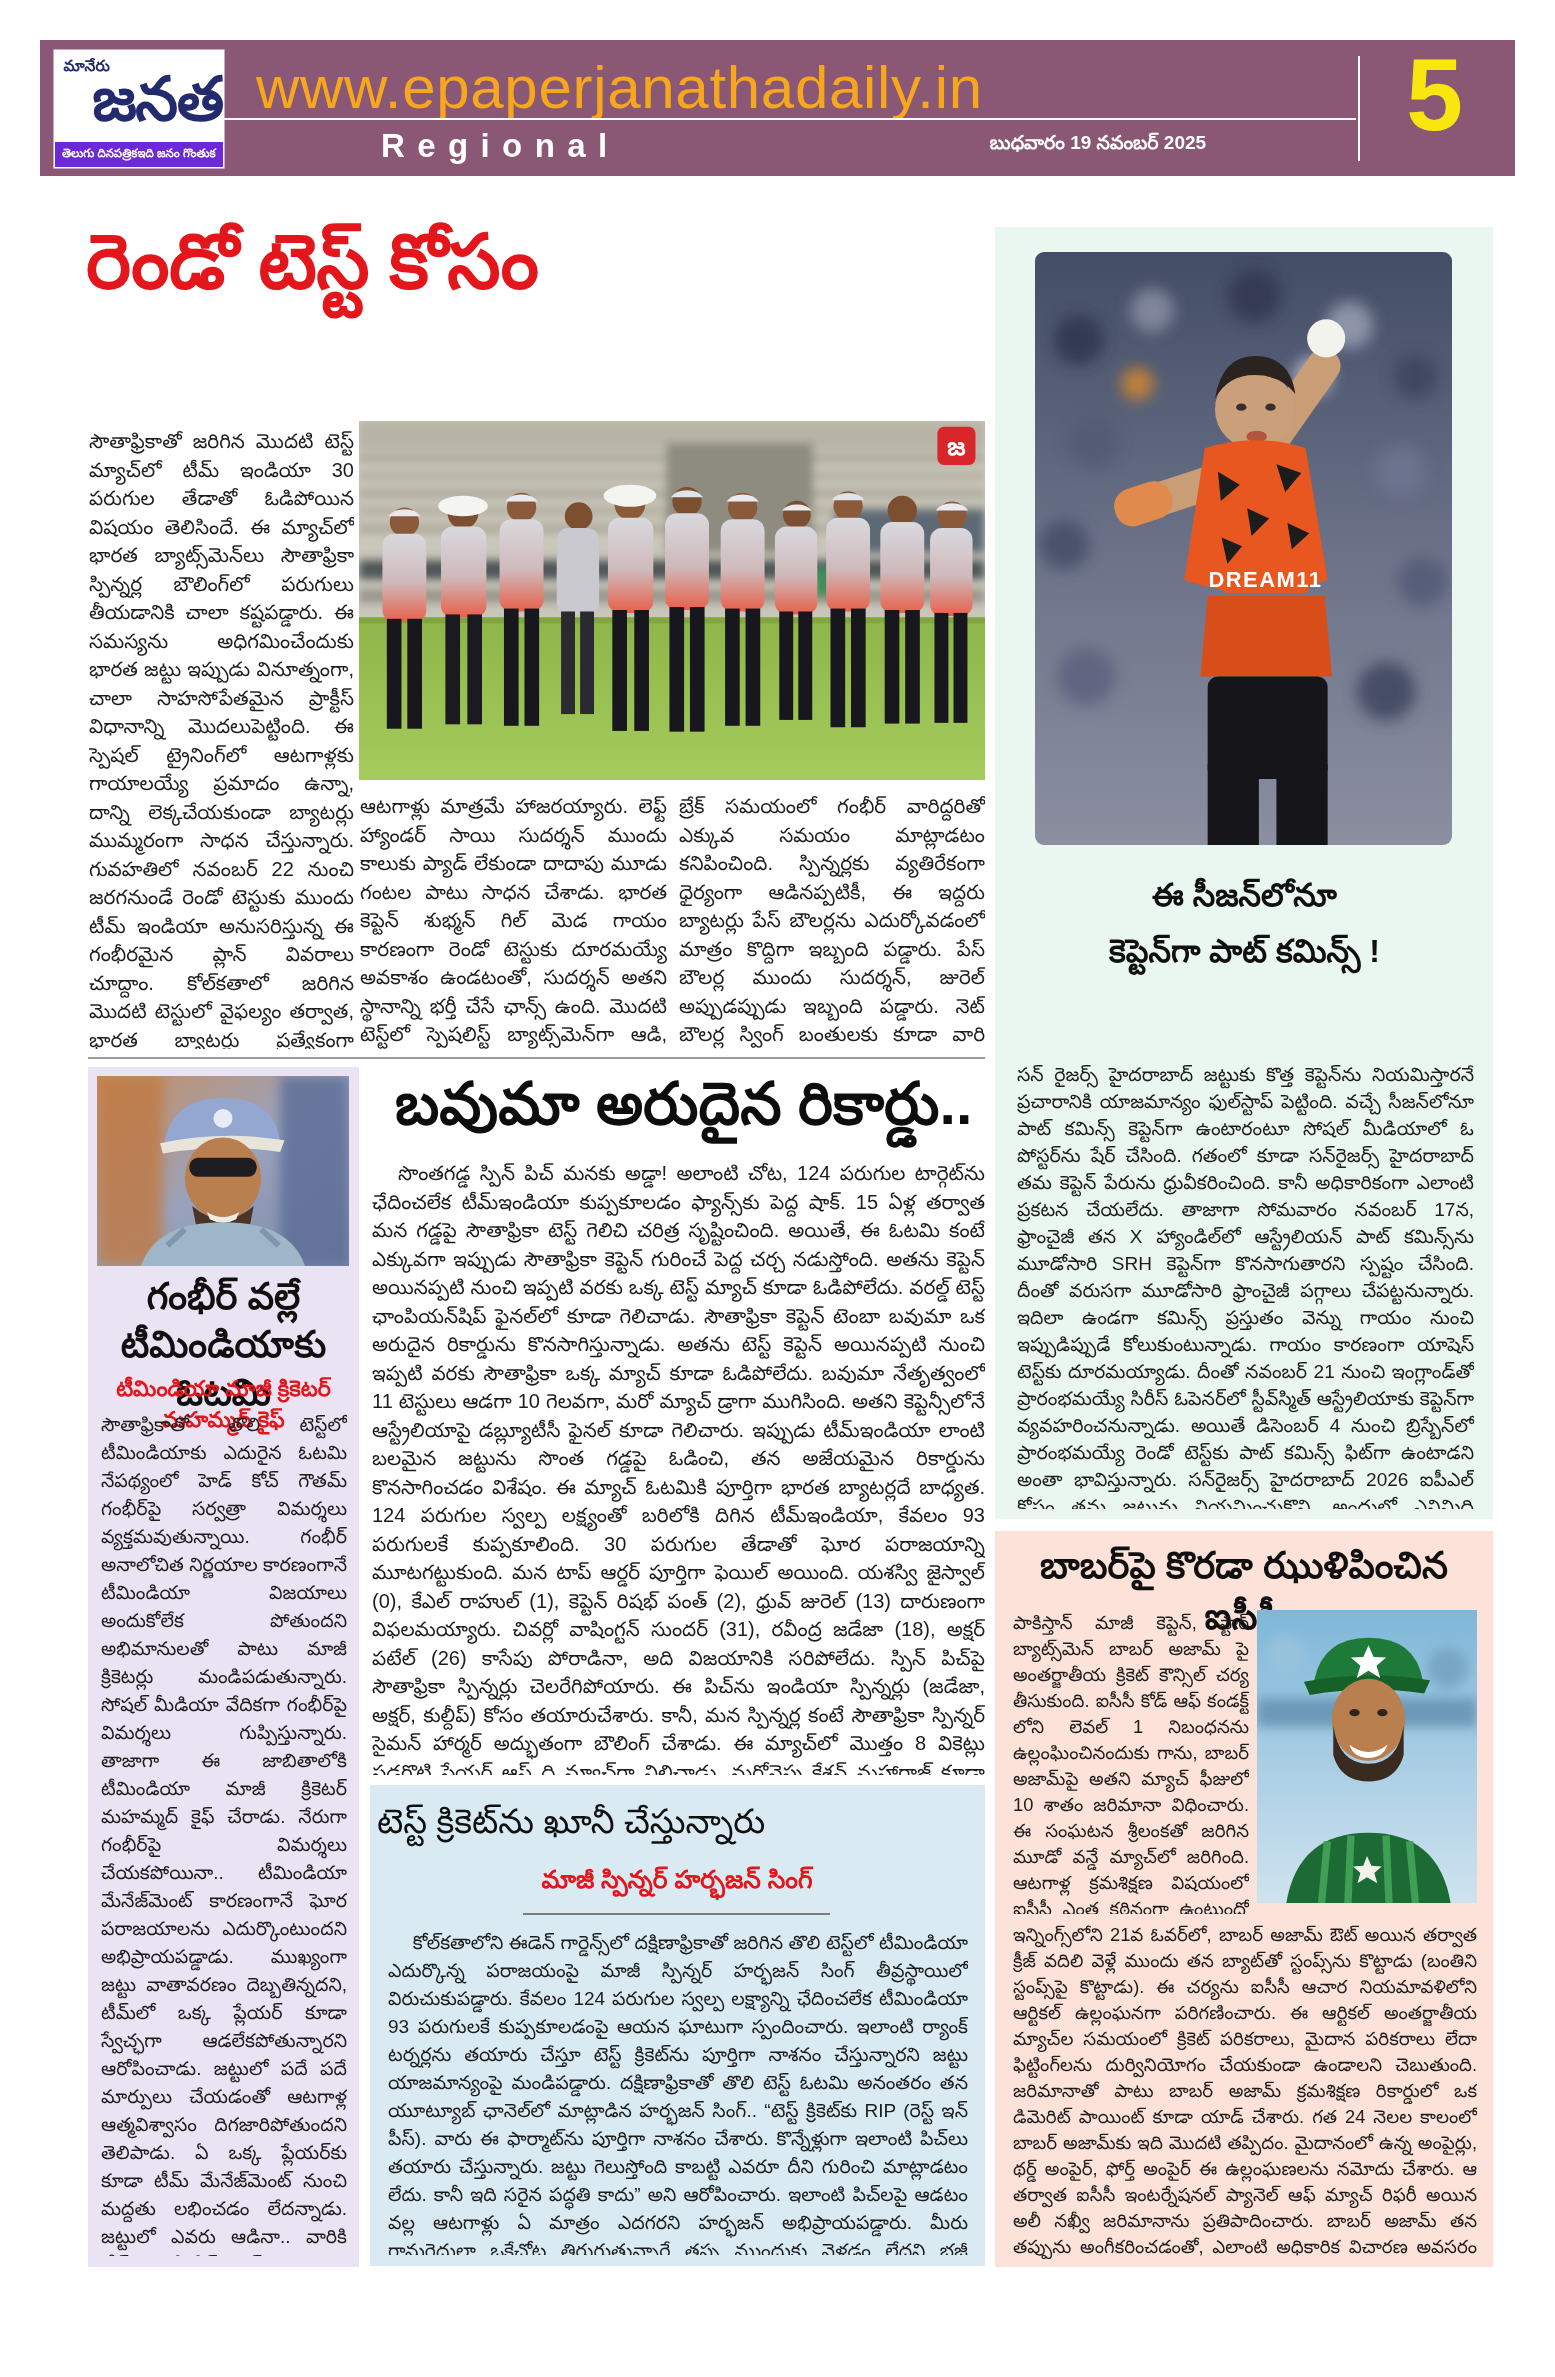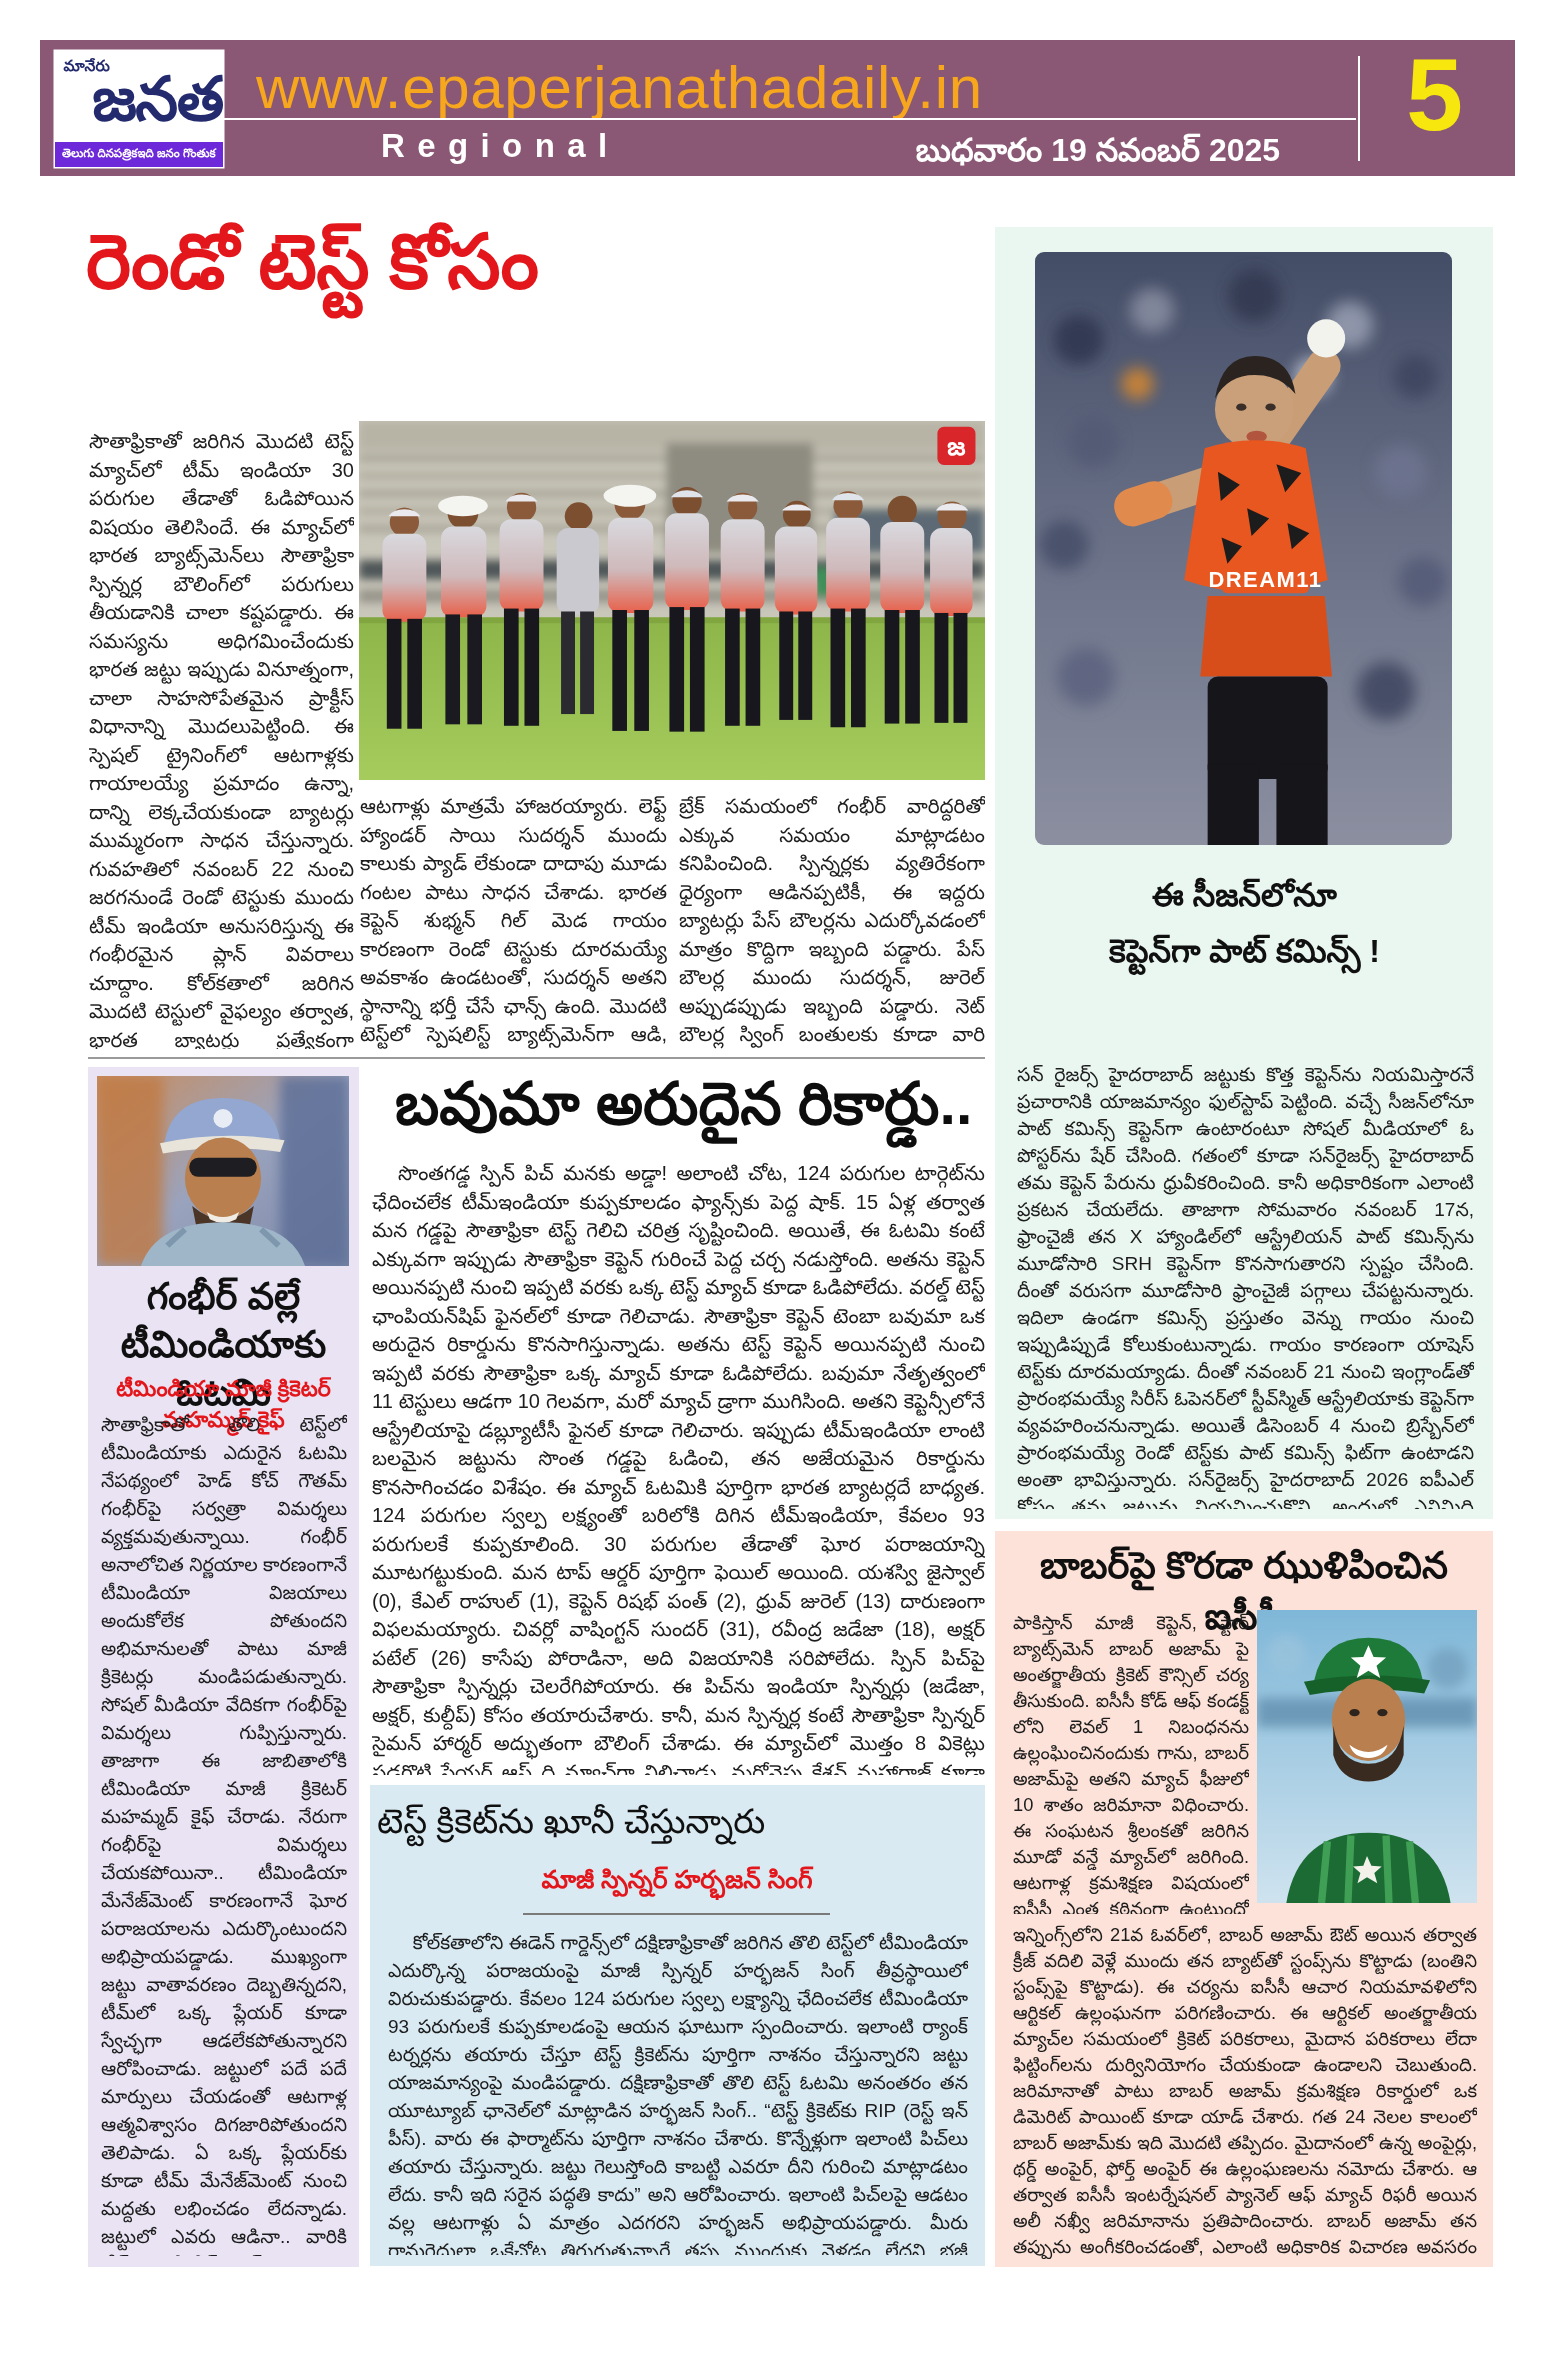--- a/index.html
+++ b/index.html
@@ -12,21 +12,21 @@
   
   .header-band{left:40px;top:40px;width:1475px;height:136px;background:#8a5874;}
   .logo-box{left:55px;top:51px;width:168px;height:116px;background:#ffffff;border-radius:0;overflow:hidden;box-shadow:0 0 0 1.5px #ffffff;}
   .logo-top{position:absolute;left:8.8px;top:5.9px;font-size:15.4px;font-weight:700;color:#232a6e;}
   .logo-main{position:absolute;left:0;top:13px;width:100%;text-align:right;font-size:61px;font-weight:800;color:#232a6e;letter-spacing:-1.5px;}
   .logo-strip{position:absolute;left:0;bottom:0;width:100%;height:25px;background:#6d28d9;display:flex;justify-content:space-between;align-items:center;padding:0 7.3px;box-sizing:border-box;}
   .logo-strip span{font-size:11.7px;font-weight:700;color:#ffffff;white-space:nowrap;}
   .site-url{left:256px;top:53px;width:1032px;text-align:left;font-size:60px;font-weight:500;color:#f7a71d;letter-spacing:0.7px;}
   .header-hline{left:220px;top:118px;width:1136px;height:2.2px;background:#ffffff;}
   .section-label{left:381px;top:127px;width:307px;font-size:33px;font-weight:700;color:#ffffff;letter-spacing:12.4px;}
-  .edition-date{left:842px;top:132px;width:512px;text-align:center;font-size:32px;font-weight:700;color:#ffffff;}
+  .edition-date{left:842px;top:132px;width:512px;text-align:center;font-size:19px;font-weight:700;color:#ffffff;}
   .header-vline{left:1358px;top:56px;width:2.2px;height:105px;background:#ffffff;}
   .page-number{left:1365px;top:37px;width:139px;text-align:center;font-size:102px;font-weight:800;color:#f8e70e;}
   
   .lead-headline{left:86px;top:214px;width:915px;font-size:76px;line-height:1.26;font-weight:800;color:#e3161b;letter-spacing:-0.7px;}
   .lead-col{font-size:20px;line-height:28.5px;text-align:justify;color:#1e1e1e;overflow:hidden;}
   .lead-col1{left:89px;top:427px;width:265px;height:622px;}
   .lead-photo{left:359px;top:421px;width:626px;height:359px;overflow:hidden;}
   .lead-col2{left:360px;top:792px;width:307px;height:259px;}
   .lead-col3{left:679px;top:792px;width:306px;height:259px;}
   .mid-divider{left:88px;top:1057px;width:897px;height:1.5px;background:#9a9a9a;}

